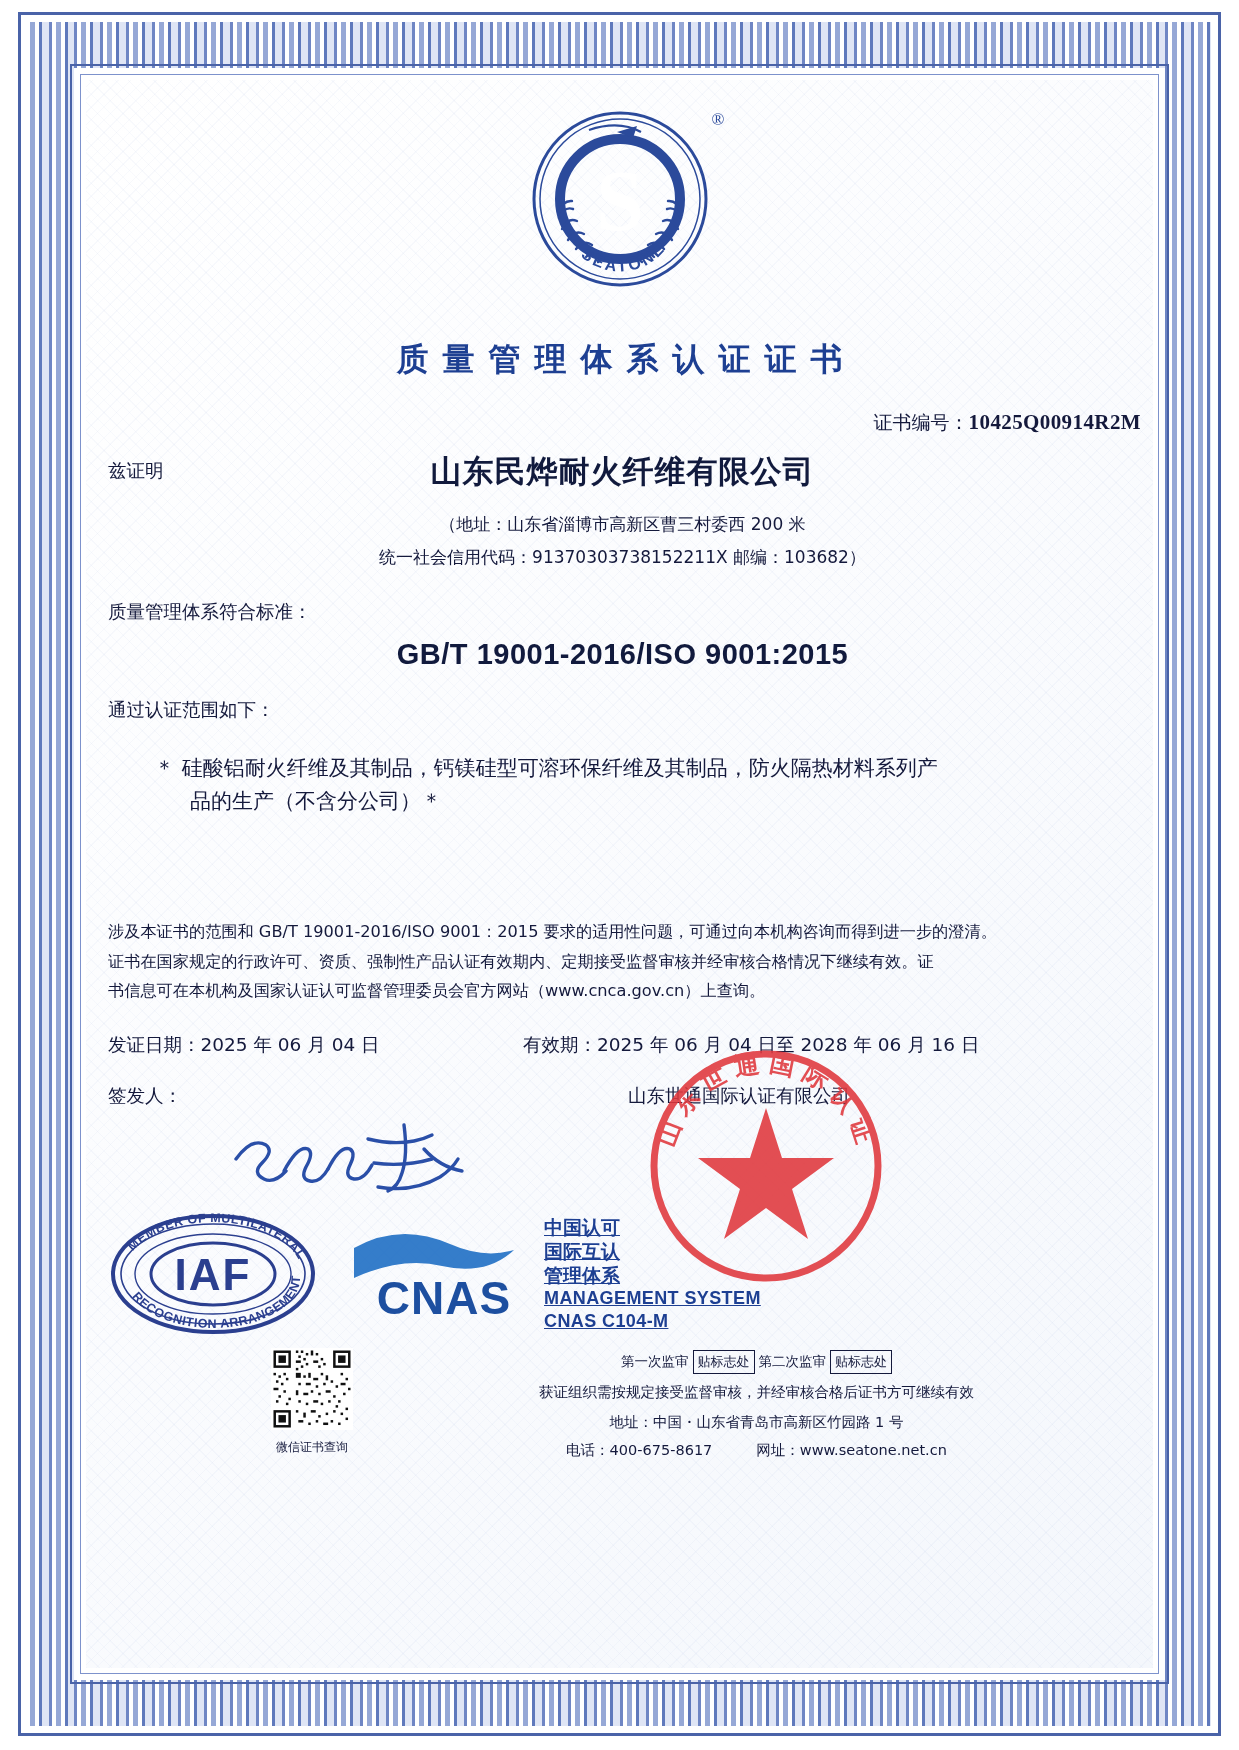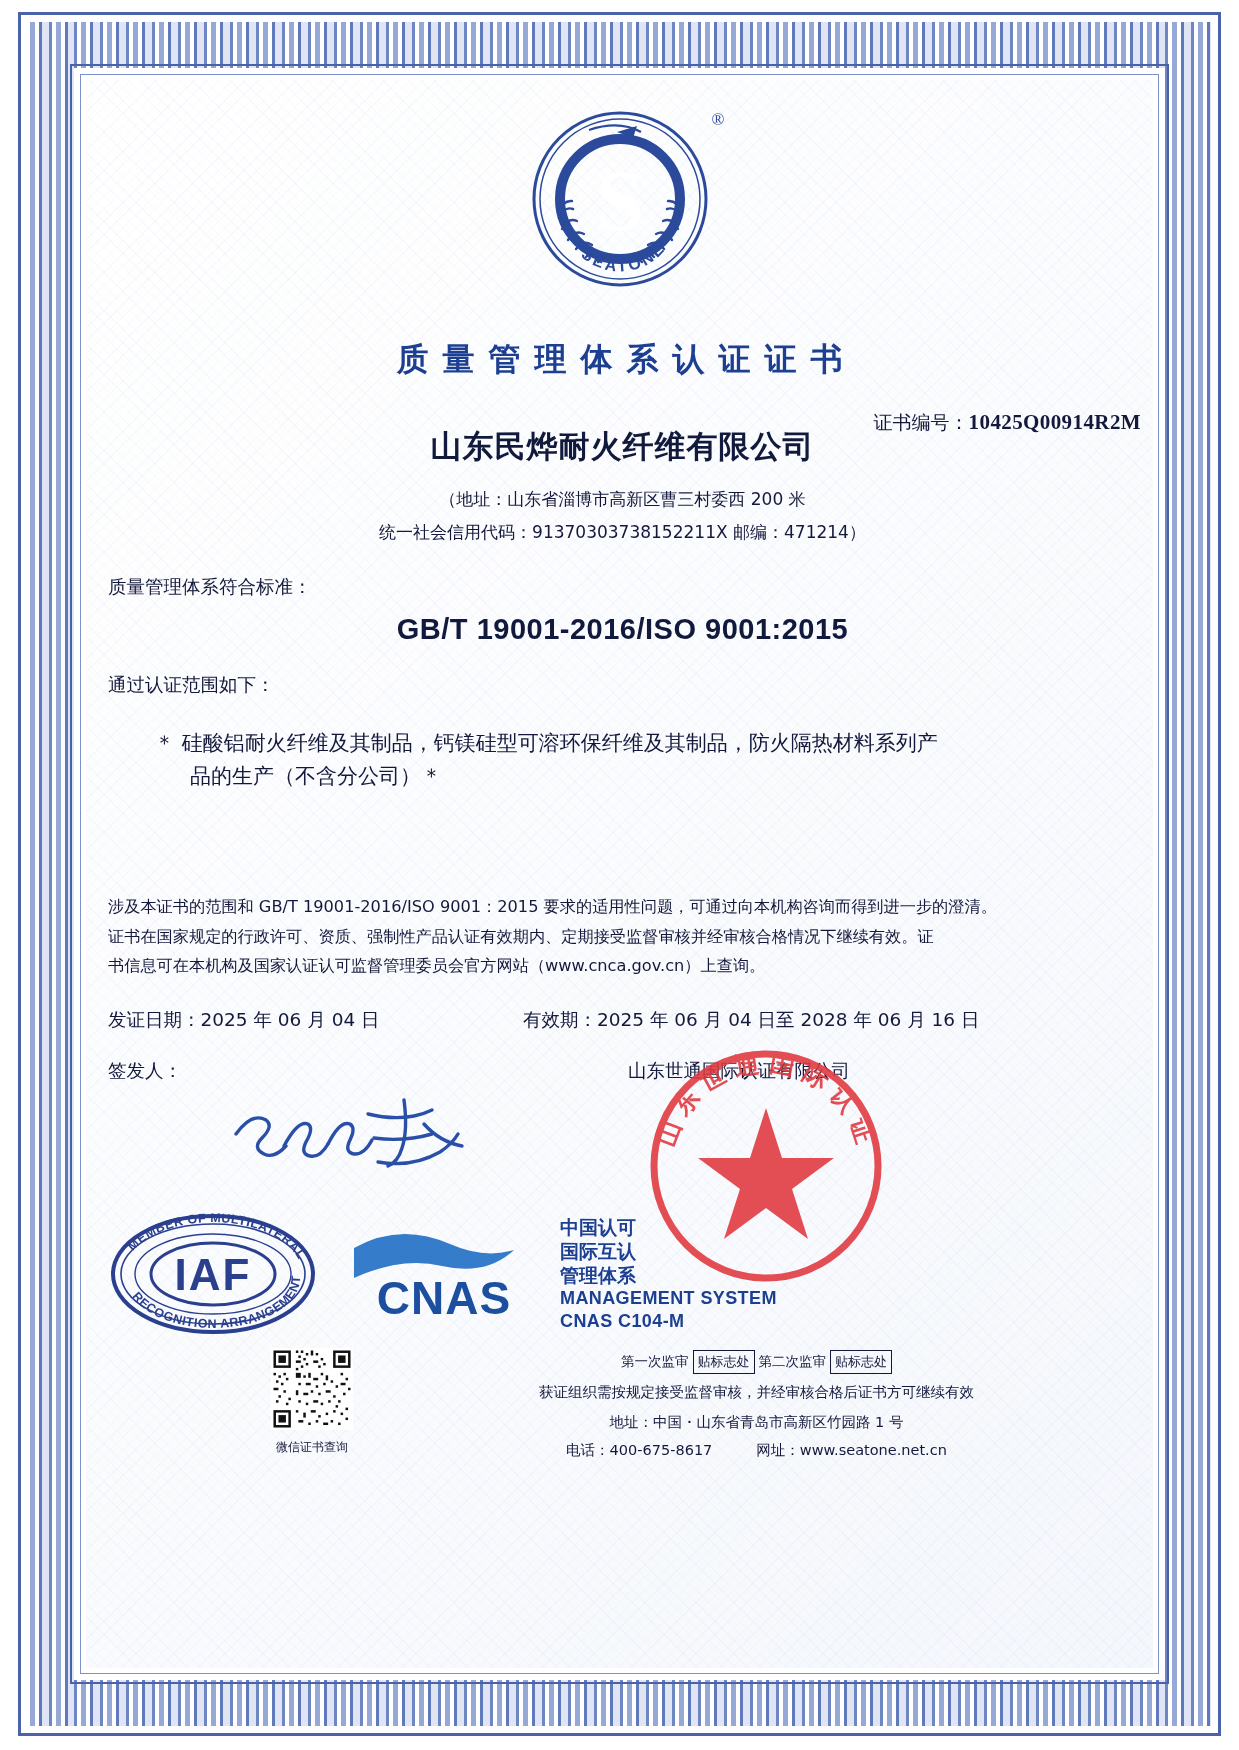--- a/index.html
+++ b/index.html
@@ -243,24 +243,25 @@
   .accred {
     position: absolute;
     left: 22px;
     top: 1130px;
     display: flex;
     align-items: center;
   }
   .iaf { width: 210px; height: 128px; }
   .cnas { width: 200px; height: 112px; margin-left: 26px; }
   .cnas-text {
-    margin-left: 16px;
+    margin-left: 0;
     font-family: "DejaVu Sans", sans-serif;
     color: #1d3f92;
     line-height: 1.28;
+    text-decoration: underline;
   }
   .cnas-text .cn { font-size: 19px; font-weight: bold; }
   .cnas-text .en {
     font-family: "Liberation Sans", sans-serif;
     font-size: 18px;
     font-weight: bold;
     letter-spacing: 0.4px;
   }
 
   
@@ -360,23 +361,24 @@
     </div>
 
     <div class="title">质量管理体系认证证书</div>
 
     <div class="cert-no">
       <span>证书编号：</span><span class="num">10425Q00914R2M</span>
     </div>
 
     <div class="body-area">
 
+      <div class="lbl">兹证明</div>
       <div class="company">山东民烨耐火纤维有限公司</div>
       <div class="addr">（地址：山东省淄博市高新区曹三村委西 200 米</div>
-      <div class="addr2">统一社会信用代码：91370303738152211X 邮编：471214）</div>
+      <div class="addr2">统一社会信用代码：91370303738152211X 邮编：103682）</div>
 
       <div class="lbl std-label">质量管理体系符合标准：</div>
       <div class="standard">GB/T 19001-2016/ISO 9001:2015</div>
 
       <div class="lbl scope-label">通过认证范围如下：</div>
       <div class="scope-text">
         <span>＊ 硅酸铝耐火纤维及其制品，钙镁硅型可溶环保纤维及其制品，防火隔热材料系列产</span>
         <span class="ind">品的生产（不含分公司）＊</span>
       </div>
 

